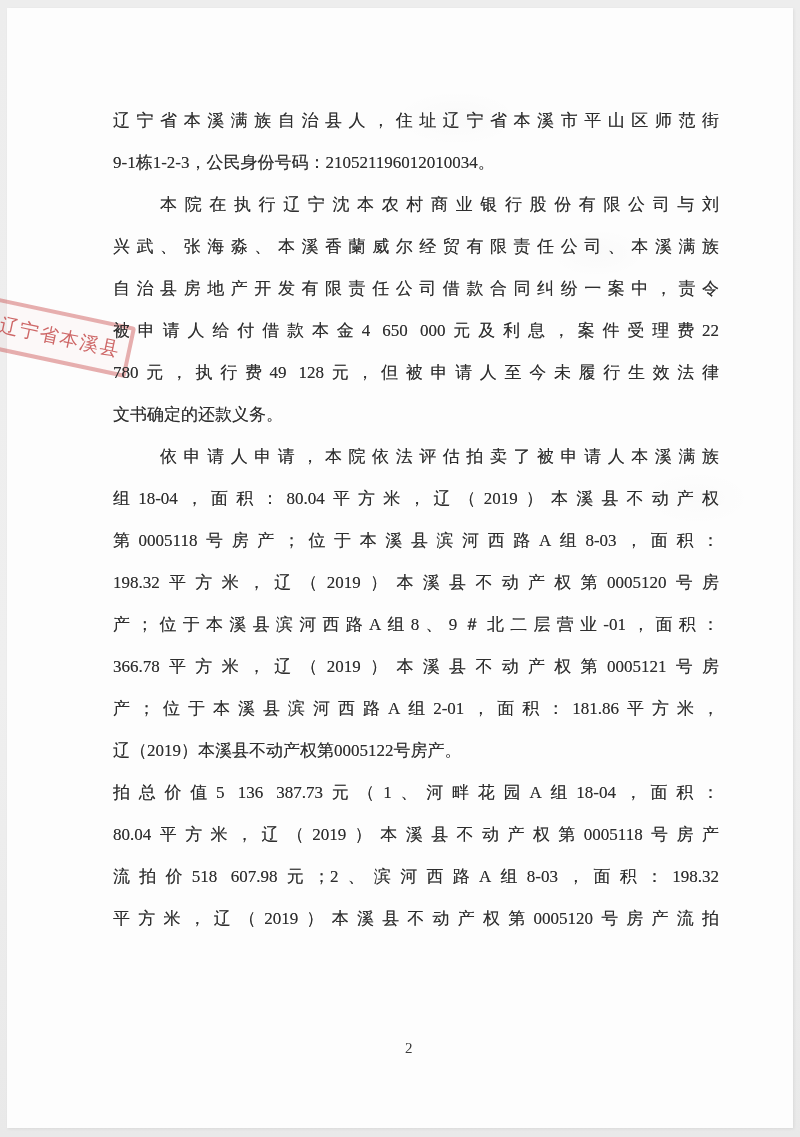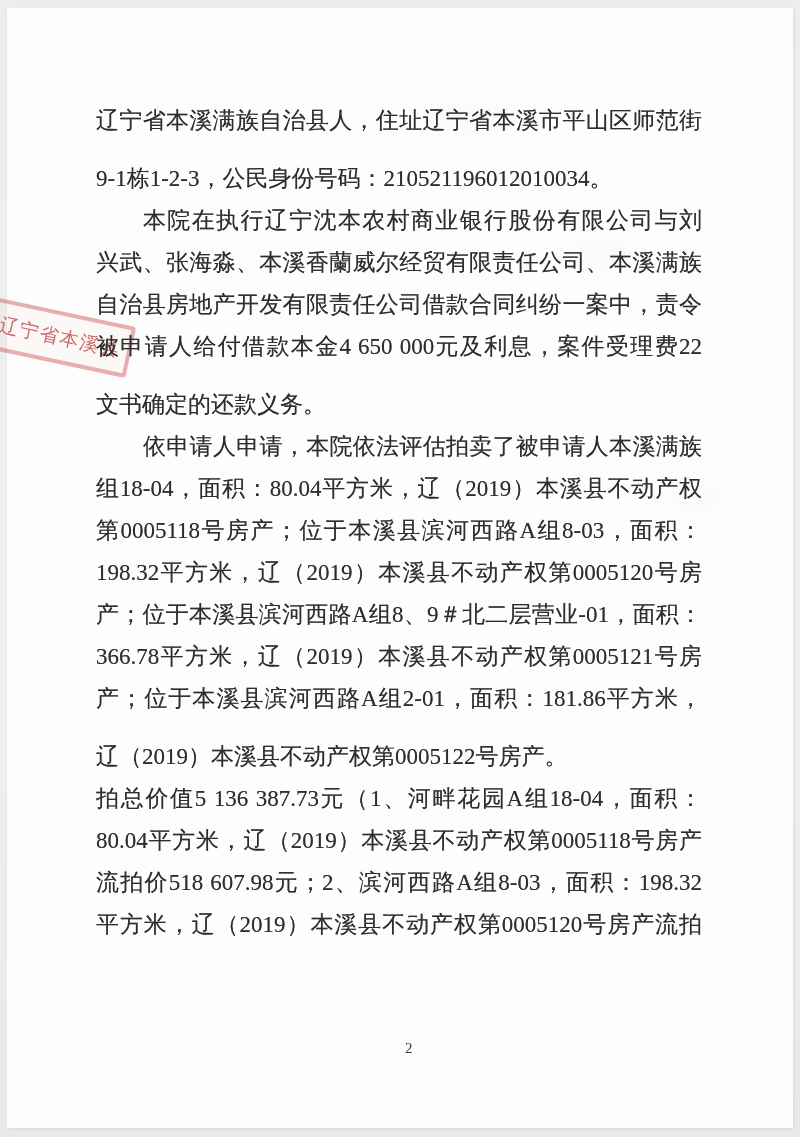--- a/index.html
+++ b/index.html
@@ -27,35 +27,34 @@
     height: 1120px;
     background:
       radial-gradient(90px 40px at 450px 110px, rgba(0,0,0,0.015), transparent 70%),
       radial-gradient(70px 35px at 590px 245px, rgba(0,0,0,0.015), transparent 70%),
       radial-gradient(80px 40px at 690px 490px, rgba(0,0,0,0.012), transparent 70%),
       #fdfdfd;
     box-shadow: 1px 1px 3px rgba(0,0,0,0.07);
   }
   .textblock {
     position: absolute;
-    left: 89px;
+    left: 106px;
     top: 92px;
     width: 606px;
-    font-size: 23px;
+    font-size: 17px;
     line-height: 42px;
     color: #2e2e2e;
     text-shadow: 0 0 0.5px rgba(40,40,40,0.55);
   }
   .line {
     text-align: justify;
     text-align-last: justify;
   }
   .line.end {
     text-align-last: left;
-    margin-top: 16px;
   }
   .line.indent {
     text-indent: 47px;
   }
   .stamp {
     position: absolute;
     left: -82px;
     top: 297px;
     width: 208px;
     height: 52px;
@@ -93,20 +92,21 @@
       <span class="stamp-text">辽宁省本溪县</span>
     </div>
 
     <div class="textblock">
       <div class="line">辽宁省本溪满族自治县人，住址辽宁省本溪市平山区师范街</div>
       <div class="line end">9-1栋1-2-3，公民身份号码：210521196012010034。</div>
       <div class="line indent">本院在执行辽宁沈本农村商业银行股份有限公司与刘</div>
       <div class="line">兴武、张海淼、本溪香蘭威尔经贸有限责任公司、本溪满族</div>
       <div class="line">自治县房地产开发有限责任公司借款合同纠纷一案中，责令</div>
       <div class="line">被申请人给付借款本金4 650 000元及利息，案件受理费22</div>
+      <div class="line">780元，执行费49 128元，但被申请人至今未履行生效法律</div>
       <div class="line end">文书确定的还款义务。</div>
       <div class="line indent">依申请人申请，本院依法评估拍卖了被申请人本溪满族</div>
       <div class="line">组18-04，面积：80.04平方米，辽（2019）本溪县不动产权</div>
       <div class="line">第0005118号房产；位于本溪县滨河西路A组8-03，面积：</div>
       <div class="line">198.32平方米，辽（2019）本溪县不动产权第0005120号房</div>
       <div class="line">产；位于本溪县滨河西路A组8、9＃北二层营业-01，面积：</div>
       <div class="line">366.78平方米，辽（2019）本溪县不动产权第0005121号房</div>
       <div class="line">产；位于本溪县滨河西路A组2-01，面积：181.86平方米，</div>
       <div class="line end">辽（2019）本溪县不动产权第0005122号房产。</div>
       <div class="line">拍总价值5 136 387.73元（1、河畔花园A组18-04，面积：</div>

